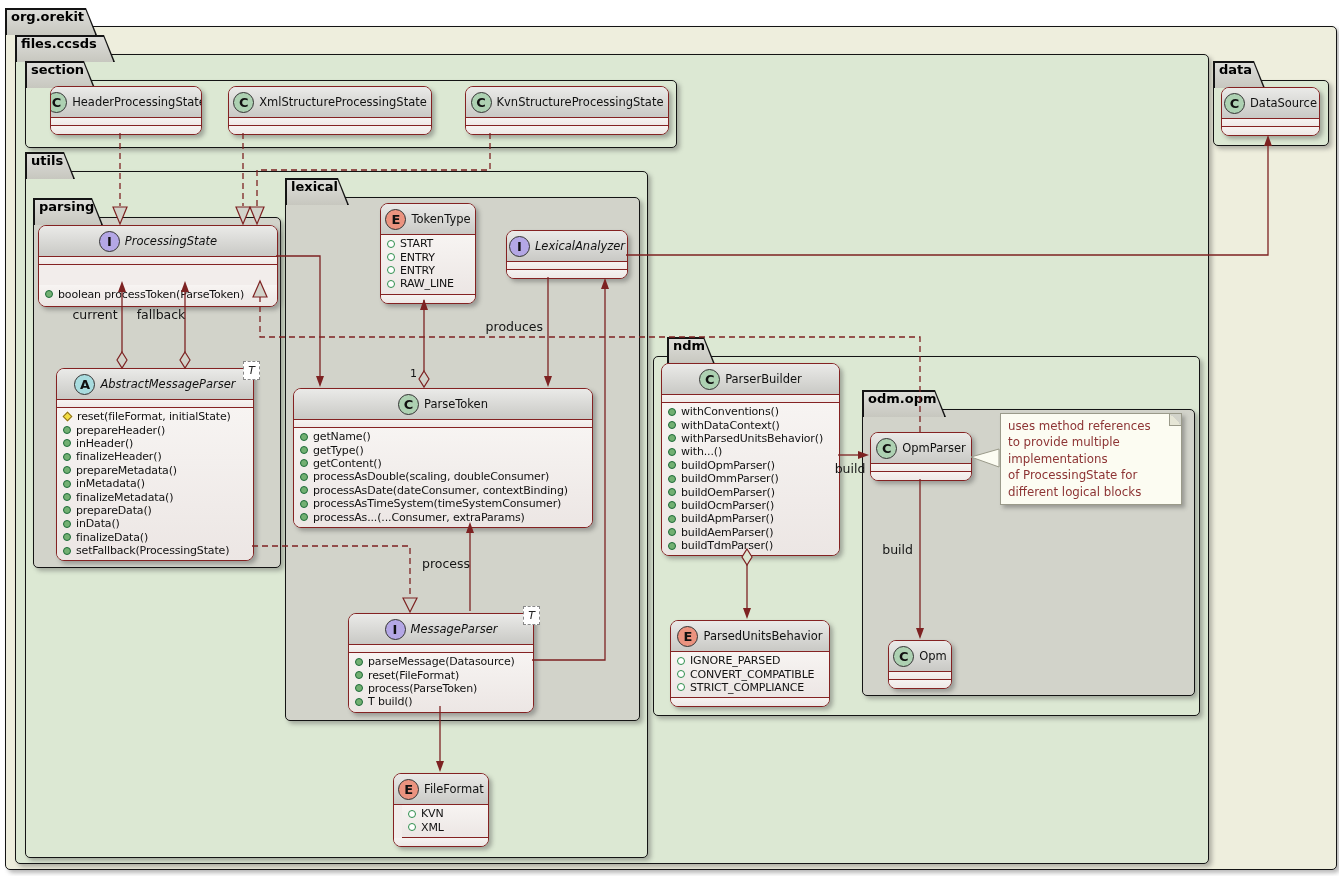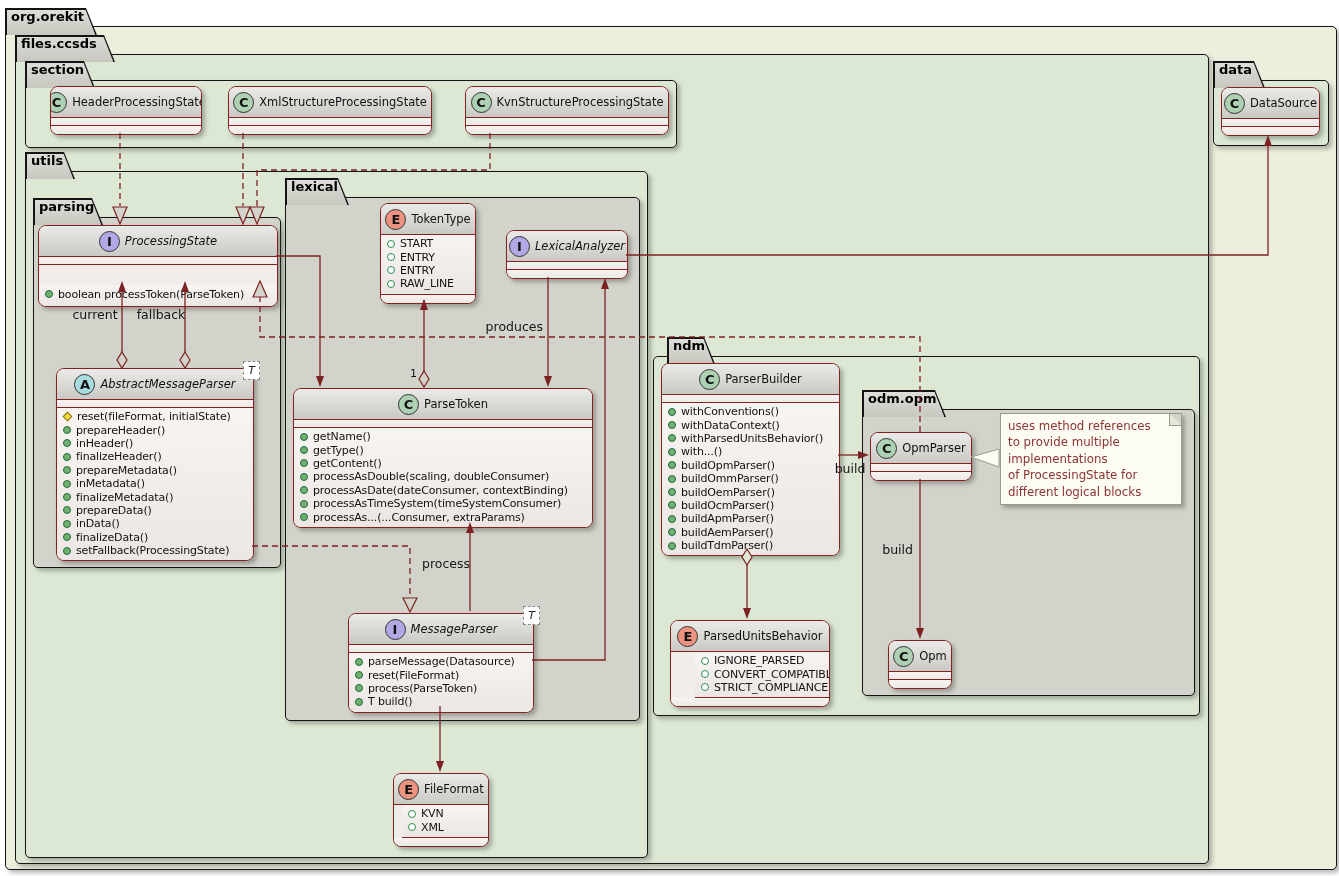--- a/index.html
+++ b/index.html
@@ -418,21 +418,21 @@
     </div>
   </div>
     </div>
 
   <div class="cls" style="left:670px;top:620px;width:158px;">
       <div class="cls-in">
     <div class="chead">
           <span class="cicon ic-E">E</span>
           <span class="cname">ParsedUnitsBehavior</span>
         </div>
-    <div class="cbody" style="border-bottom:1px solid #842222;margin-left:24px;">
+    <div class="cbody" style="border-bottom:1px solid #842222;">
       <div class="crow">
             <span class="mk odot"></span>
             <span>IGNORE_PARSED</span>
           </div>
       <div class="crow">
             <span class="mk odot"></span>
             <span>CONVERT_COMPATIBLE</span>
           </div>
       <div class="crow">
             <span class="mk odot"></span>

